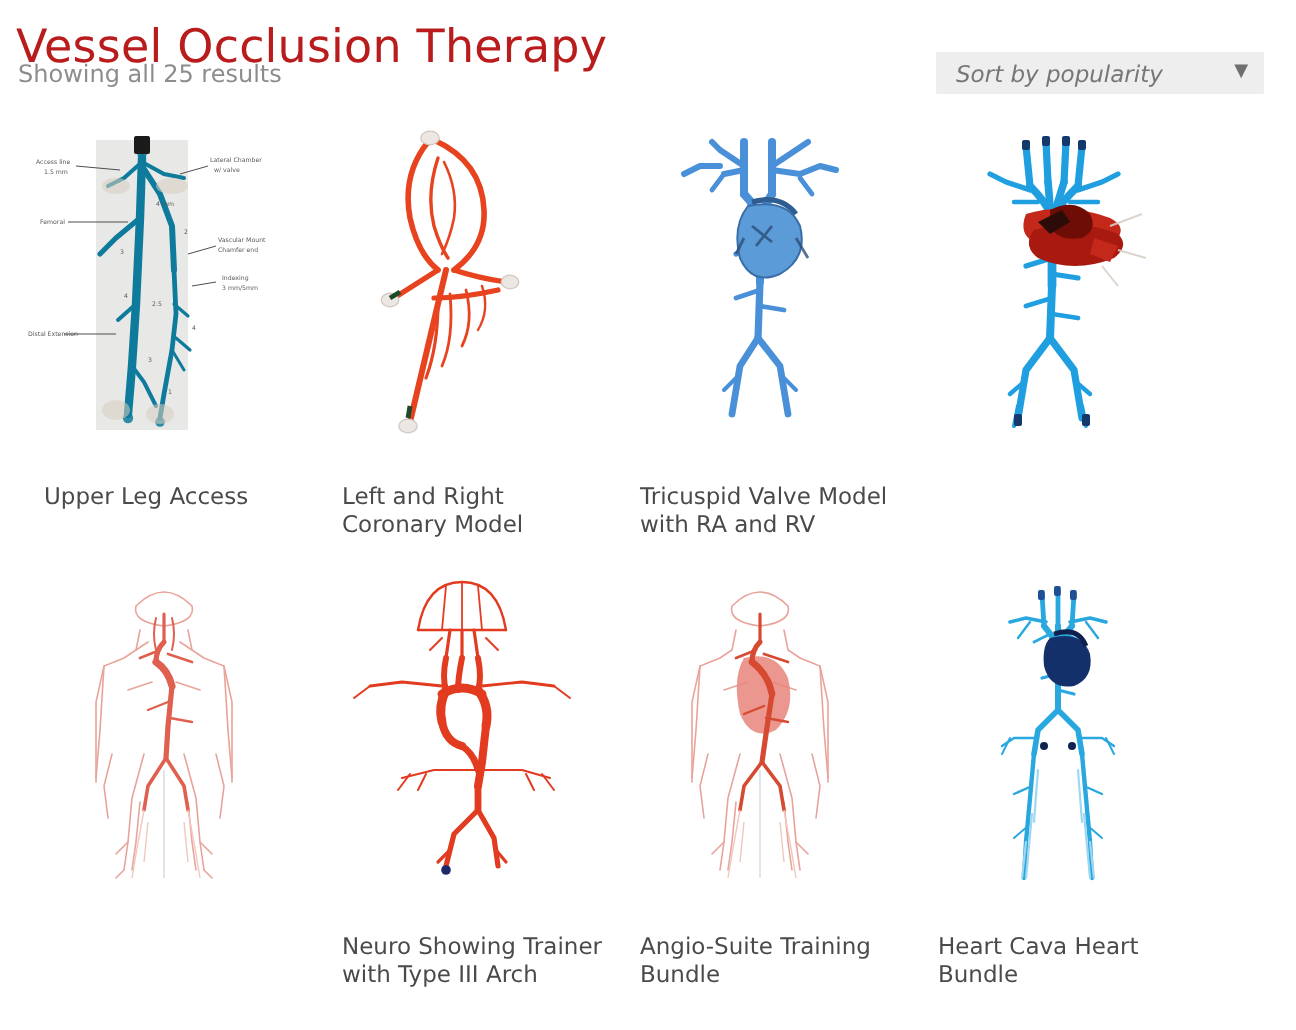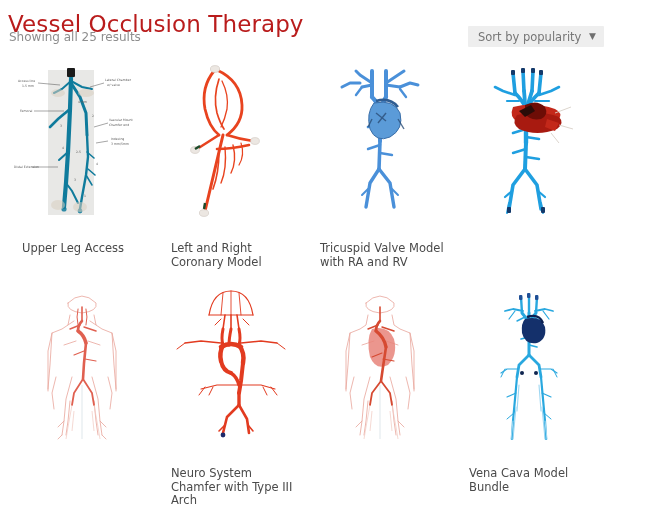--- a/index.html
+++ b/index.html
@@ -39,26 +39,27 @@
     font-size: 12px;
     color: #8d8d8d;
     white-space: nowrap;
   }
 
   
   .sort-select {
     position: absolute;
     left: 468px;
     top: 26px;
-    width: 136px;
+    width: 164px;
     height: 21px;
     background: #eeeeee;
     border: none;
     border-radius: 1px;
     box-sizing: border-box;
+    font-style: italic;
   }
   .sort-select .sort-label {
     position: absolute;
     left: 10px;
     top: 4px;
     font-size: 11.5px;
     color: #767676;
     white-space: nowrap;
   }
   .sort-select .chevron {
@@ -407,21 +408,21 @@
               <path d="M114 106 L120 114"></path>
                 <path d="M106 106 L110 114"></path>
               <path d="M82 124 L70 136 L66 152" stroke-width="2.6"></path>
               <path d="M82 124 L90 138 L92 152" stroke-width="2.6"></path>
               <path d="M68 144 L62 150" stroke-width="1.6"></path>
               <path d="M91 144 L96 150" stroke-width="1.6"></path>
             </g>
             <circle cx="66" cy="154" r="2.4" fill="#1c2a6b"></circle>
           </svg>
         </div>
-        <div class="prod-label">Neuro System Chamfer with Type III Arch</div>
+        <div class="prod-label">Neuro Showing Trainer with Type III Arch</div>
       </div>
 
       <div class="cell c2">
         <div class="thumb">
           <svg width="149" height="163" viewBox="0 0 149 163">
             <g stroke="#e8a49a" fill="none" stroke-width="0.8" stroke-linecap="round">
               <path d="M60 22 Q74 8 88 22 Q90 30 74 32 Q58 30 60 22 Z"></path>
               <path d="M62 34 L60 44 L54 48 L44 52 L40 70 L40 110"></path>
               <path d="M86 34 L88 44 L94 48 L104 52 L108 70 L108 110"></path>
               <path d="M44 52 L42 84 L40 108"></path>
@@ -454,20 +455,21 @@
               <path d="M64 124 L60 146 L58 158"></path>
               <path d="M86 124 L90 146 L92 158"></path>
               <path d="M66 130 L64 150"></path>
                 <path d="M84 130 L86 150"></path>
             </g>
             <g stroke="#c9d6de" stroke-width="0.6" fill="none">
               <path d="M74 104 L74 158"></path>
             </g>
           </svg>
         </div>
+        <div class="prod-label">Angio-Suite Training Bundle</div>
       </div>
 
       <div class="cell c3">
         <div class="thumb">
           <svg width="149" height="163" viewBox="0 0 149 163">
             <g stroke="#29a8df" fill="none" stroke-linecap="round" stroke-linejoin="round">
               <path d="M66 16 L67 32" stroke-width="2.4"></path>
               <path d="M74 14 L74 32" stroke-width="2.4"></path>
               <path d="M82 16 L81 32" stroke-width="2.4"></path>
               <path d="M67 32 Q72 38 74 42" stroke-width="3"></path>
@@ -509,18 +511,18 @@
               <rect x="64" y="14" width="3.4" height="5" rx="1"></rect>
               <rect x="72" y="12" width="3.4" height="5" rx="1"></rect>
               <rect x="80" y="14" width="3.4" height="5" rx="1"></rect>
             </g>
             <g fill="#0f2550">
               <circle cx="67" cy="92" r="2"></circle>
               <circle cx="81" cy="92" r="2"></circle>
             </g>
           </svg>
         </div>
-        <div class="prod-label">Vena Cava Model Bundle</div>
+        <div class="prod-label">Heart Cava Heart Bundle</div>
       </div>
     </div>
 
   </div>
 </div>
 
 </body></html>

